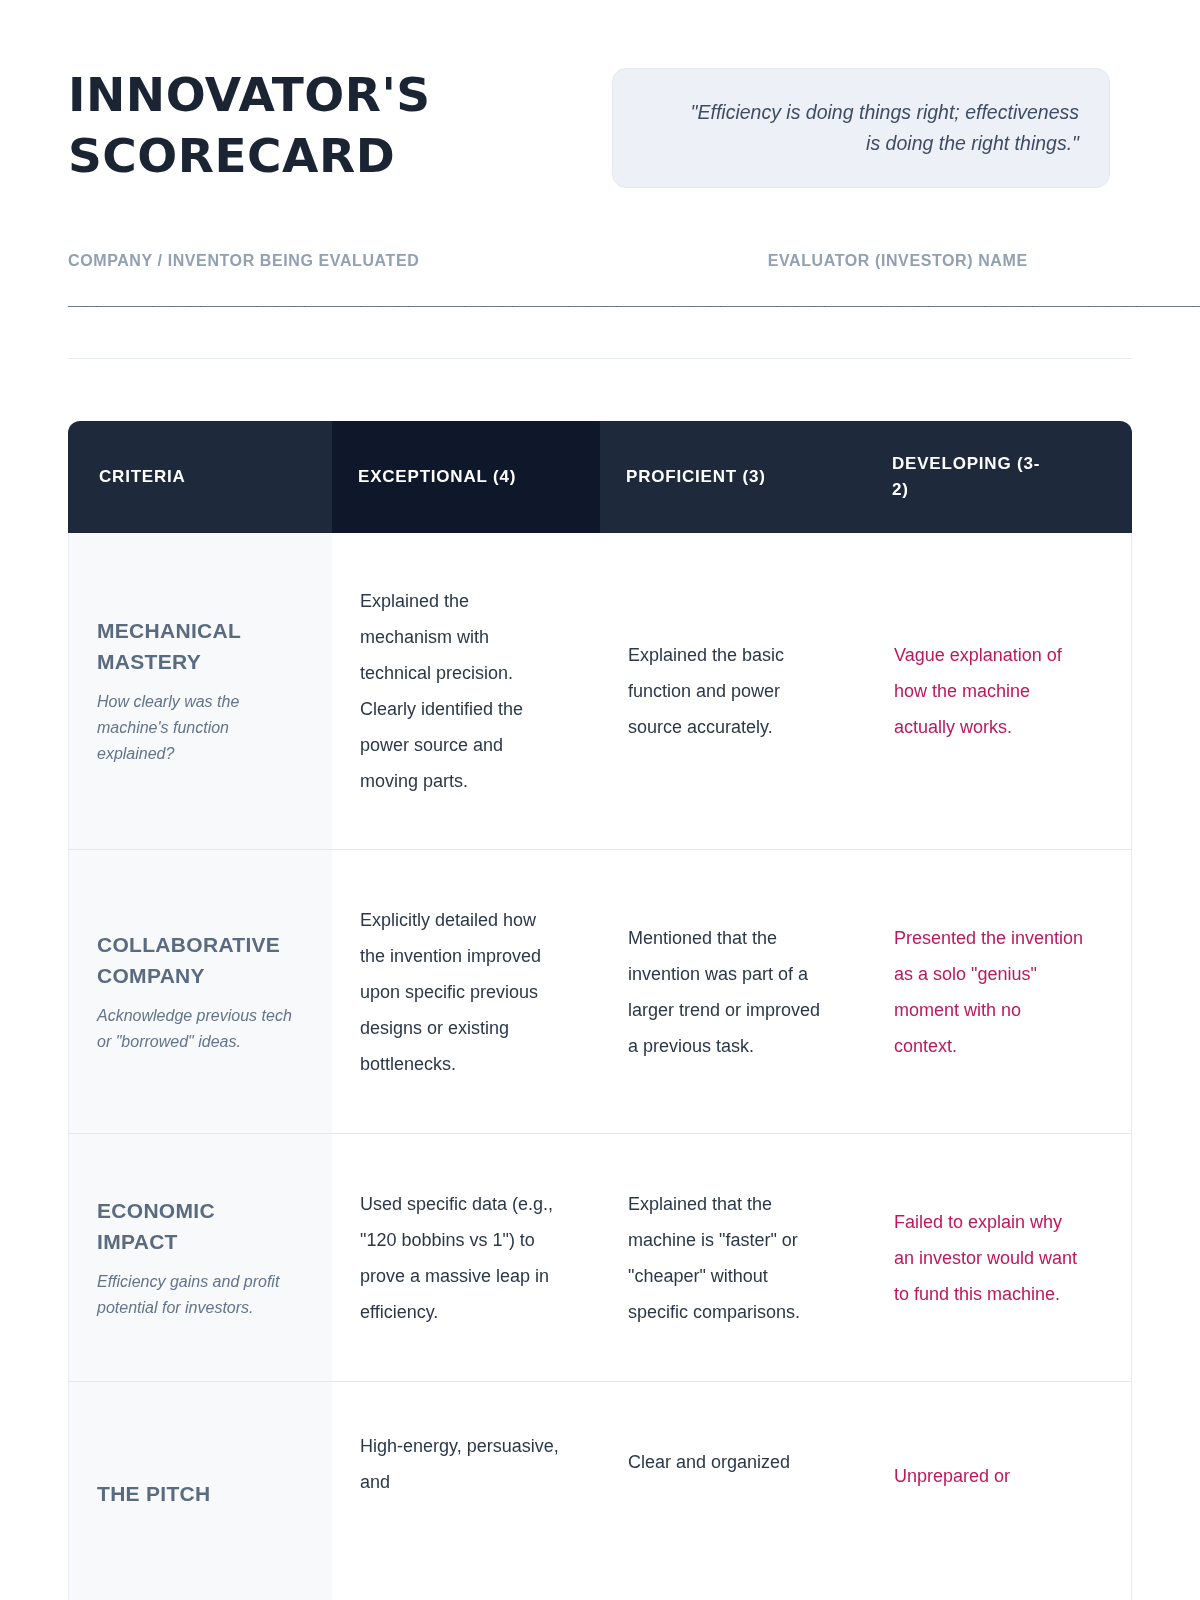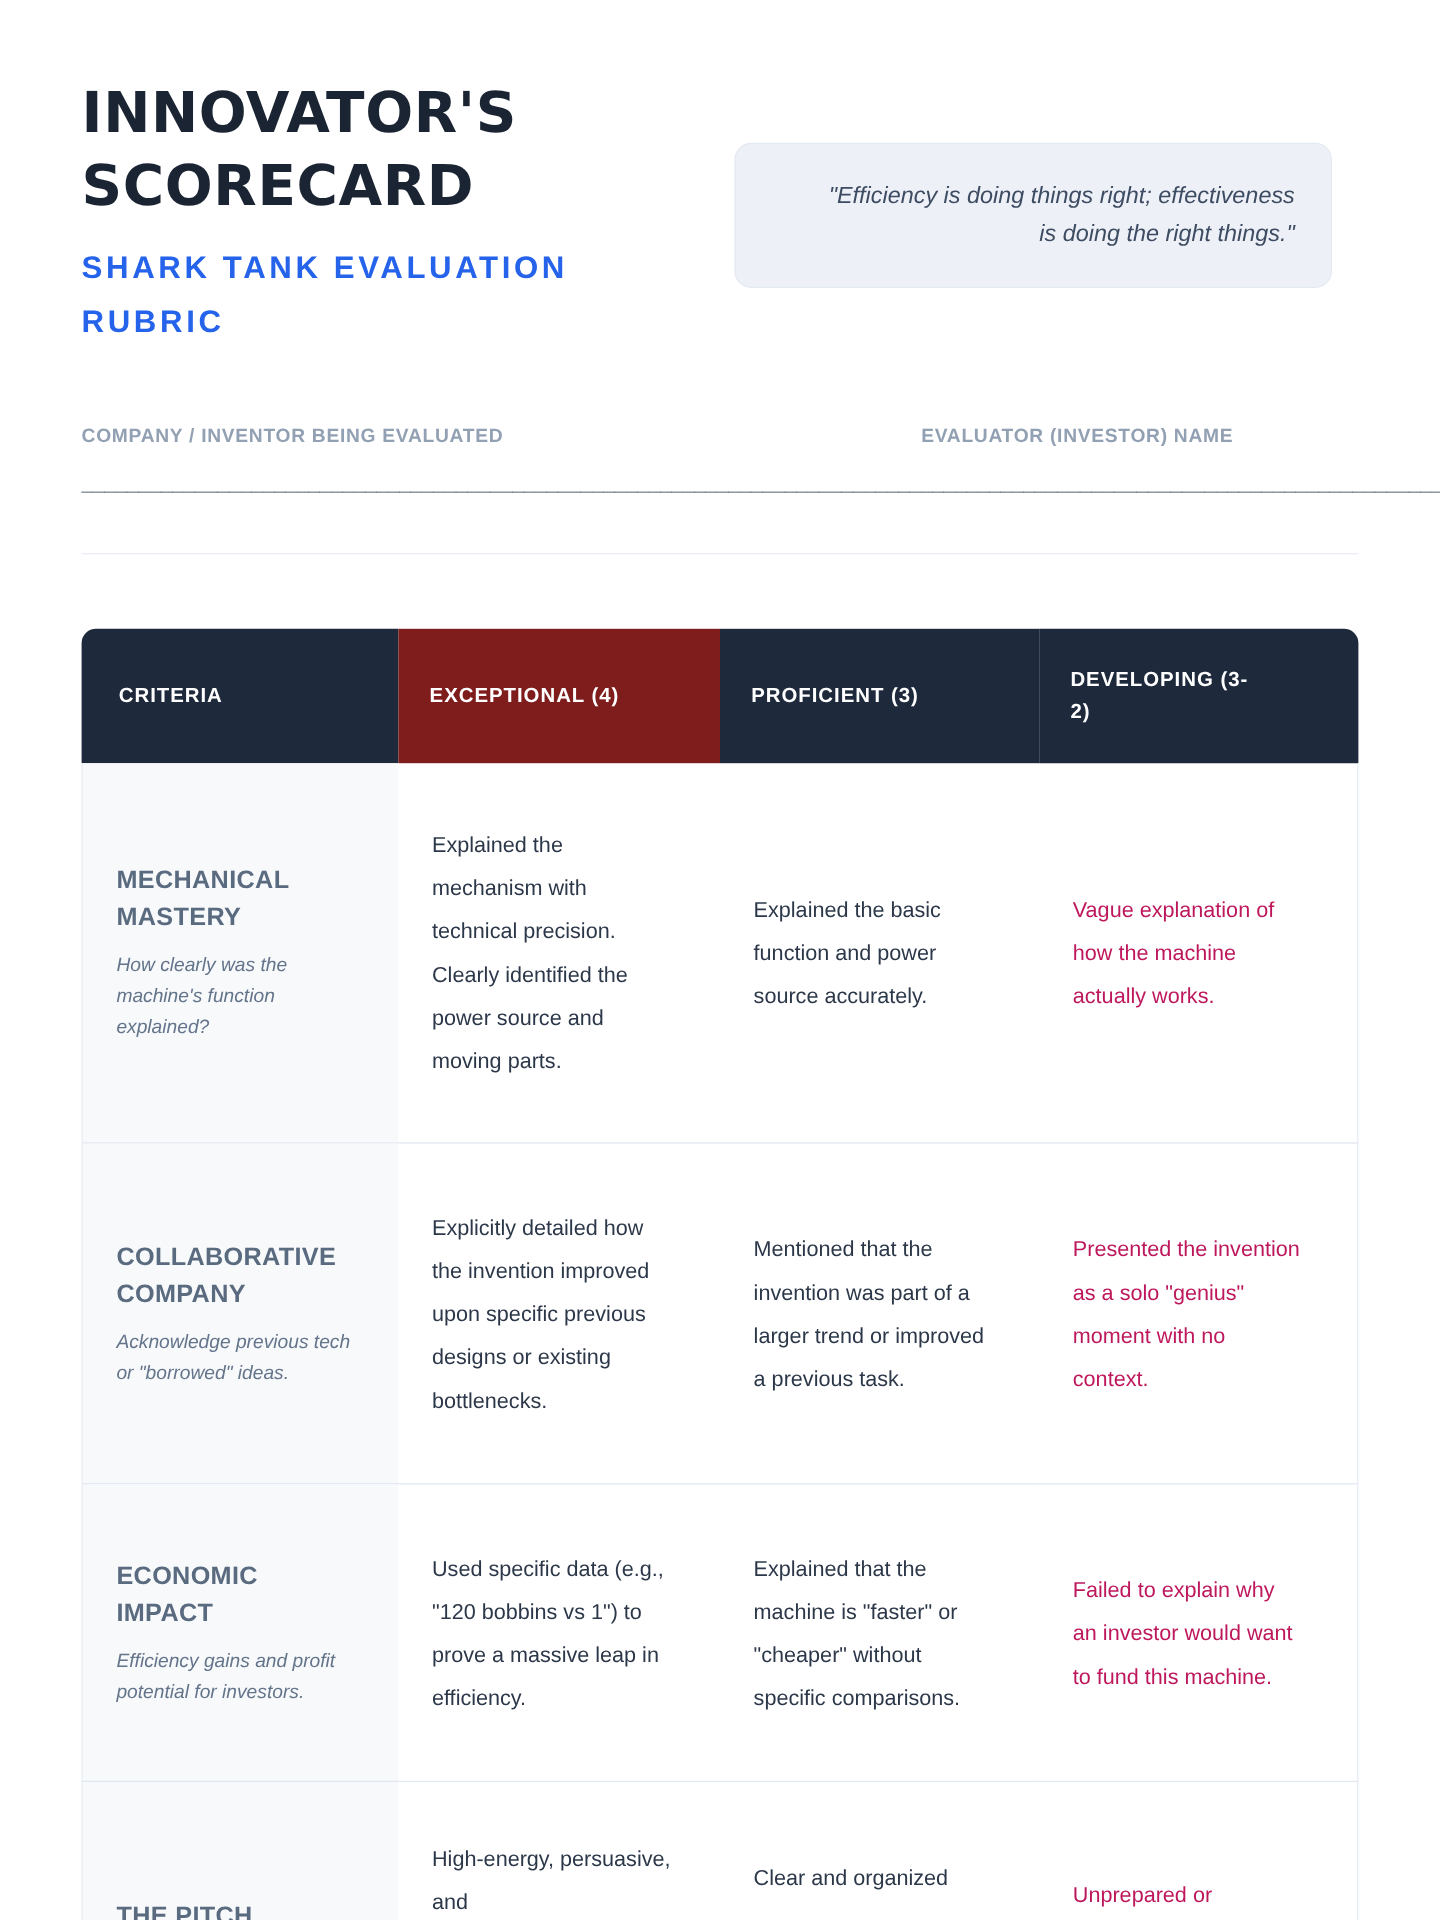--- a/index.html
+++ b/index.html
@@ -5,21 +5,21 @@
   html, body { margin: 0; padding: 0; }
   body {
     width: 1200px; height: 1600px; overflow: hidden;
     background: #ffffff;
     font-family: "Liberation Sans", sans-serif;
     color: #2c3849;
   }
   .page { padding: 64px 68px 0 68px; width: 1064px; }
 
   
-  .masthead { display: flex; justify-content: space-between; align-items: center; }
+  .masthead { display: flex; justify-content: space-between; align-items: flex-start; }
   .page-title {
     margin: 0; max-width: 440px;
     font-family: "DejaVu Sans", sans-serif;
     font-weight: 800; font-size: 47px; line-height: 61px;
     letter-spacing: 0.5px; color: #1b2433;
   }
   .page-subtitle {
     margin-top: 15px; max-width: 470px;
     font-size: 26px; font-weight: 700; letter-spacing: 3px;
     line-height: 45px; color: #2563eb;
@@ -56,21 +56,21 @@
   .rubric {
     width: 100%; margin-top: 62px;
     border-collapse: separate; border-spacing: 0; table-layout: fixed;
   }
   .rubric thead tr { height: 112px; }
   .rubric th {
     background: #1e293b; color: #ffffff; text-align: left;
     vertical-align: middle; font-size: 17px; font-weight: 700;
     letter-spacing: 0.8px; line-height: 1.55; padding: 0 20px 0 26px;
   }
-  .rubric th.th-exc { background: #7f1d1d; }
+  .rubric th.th-exc { background: #0f172a; }
   .rubric th:first-child { border-radius: 12px 0 0 0; padding-left: 31px; }
   .rubric th:last-child { border-radius: 0 12px 0 0; }
   .hdr-wrap { display: inline-block; max-width: 160px; }
 
   .rubric td {
     vertical-align: middle;
     border-bottom: 1px solid #dfe7f1;
     font-size: 18px; line-height: 36px; color: #2c3849;
     padding: 26px 40px 26px 28px;
     overflow: hidden;
@@ -108,21 +108,20 @@
   .row-partial td.dev  { padding-top: 76px; }
 </style>
 </head>
 <body>
 
 <div class="page">
 
   <header class="masthead">
     <div class="title-block">
       <h1 class="page-title">INNOVATOR'S SCORECARD</h1>
-      <div class="page-subtitle">SHARK TANK EVALUATION RUBRIC</div>
     </div>
     <aside class="quote-box">
       <p class="quote-text">"Efficiency is doing things right; effectiveness is doing the right things."</p>
     </aside>
   </header>
 
   <section class="fields">
     <div class="field field-company">
       <div class="field-label">COMPANY / INVENTOR BEING EVALUATED</div>
       <div class="field-line"><span>__________________________________________________________________________</span></div>

